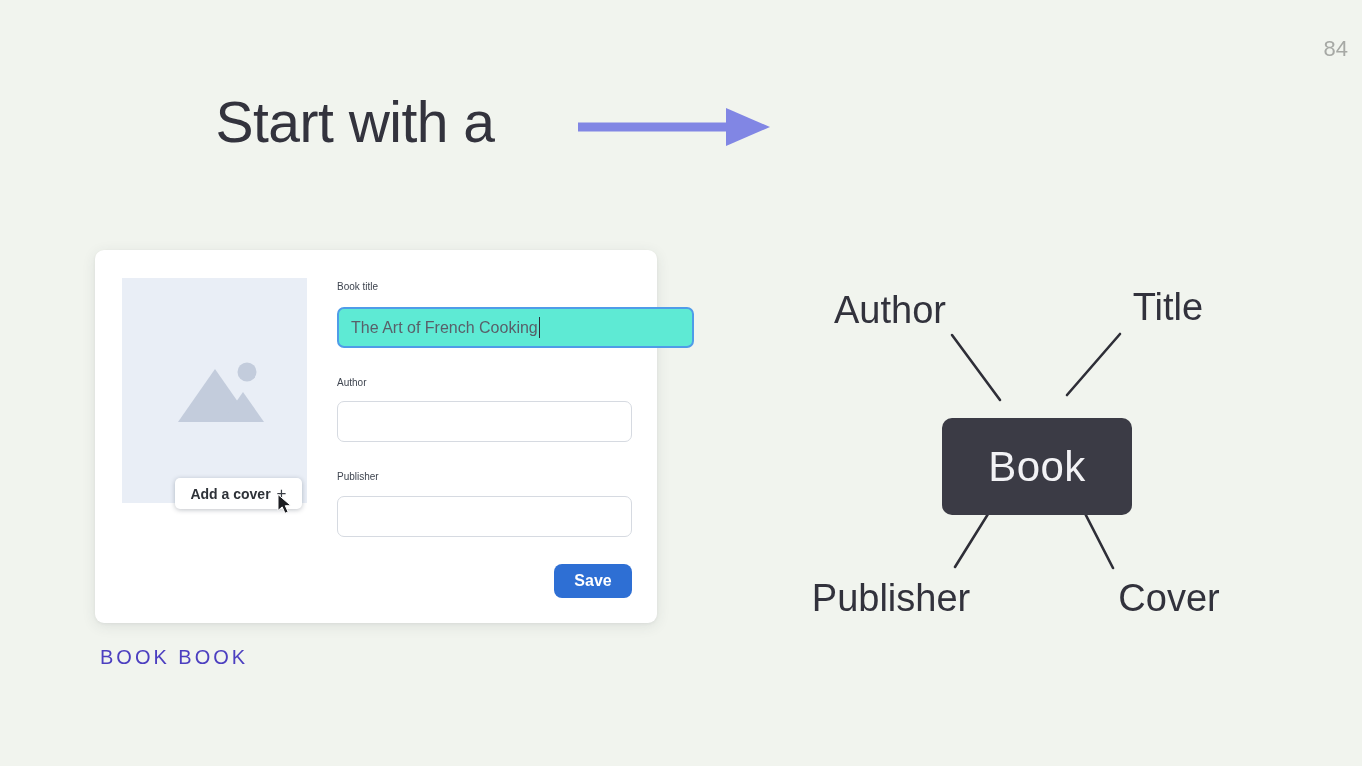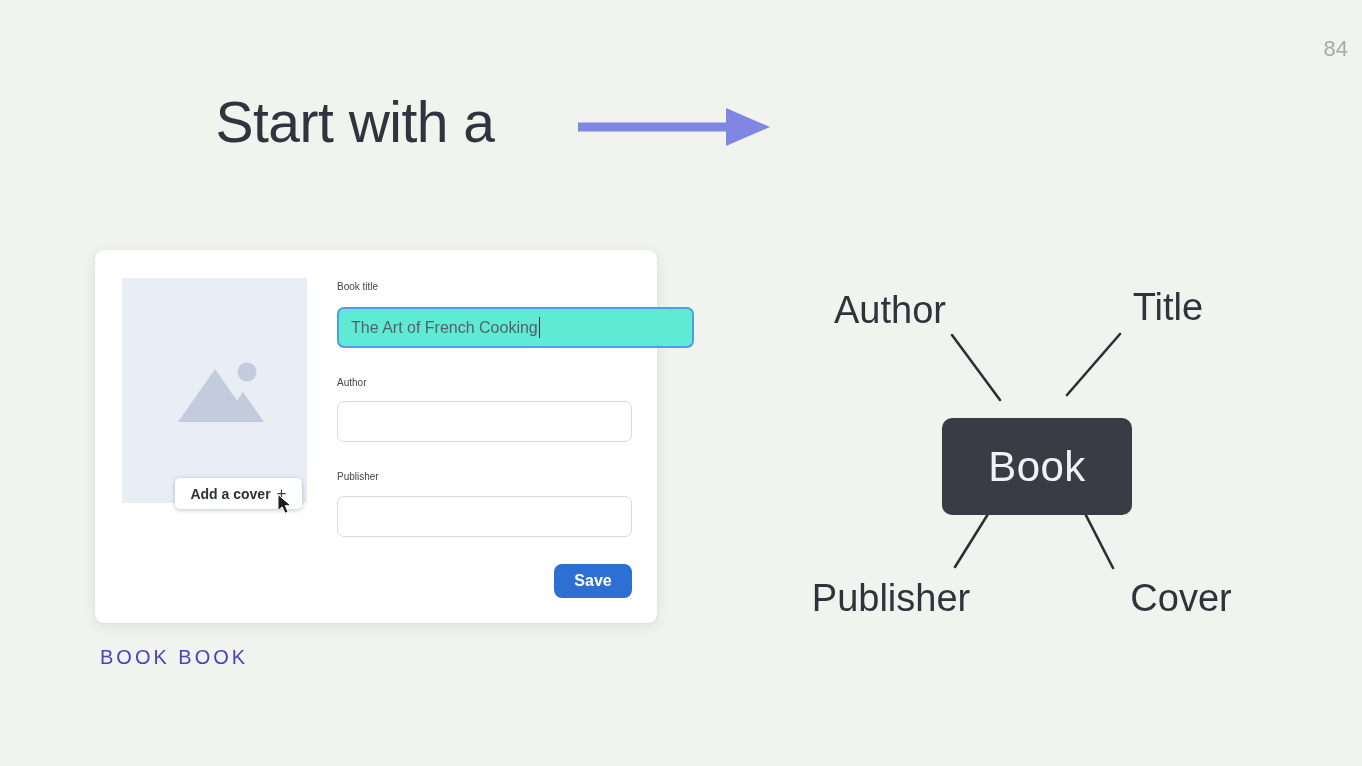--- a/index.html
+++ b/index.html
@@ -93,21 +93,21 @@
     display: flex; align-items: center; justify-content: center;
     font-size: 42px; color: #f2f2f5; letter-spacing: 0.5px; margin-top: 24px;
   }
   .diagram-label {
     position: absolute; transform: translate(-50%, -50%);
     font-size: 38px; color: #32323c; white-space: nowrap; z-index: 2;
   }
   .dl-tl { left: 890px;  top: 310px; }
   .dl-tr { left: 1168px; top: 307px; }
   .dl-bl { left: 891px;  top: 598px; }
-  .dl-br { left: 1169px; top: 598px; margin-left: 12px; }
+  .dl-br { left: 1169px; top: 598px; }
 </style>
 </head>
 <body>
 
 <div class="page-num">84</div>
 
 <div class="heading left">
   <div>Start with a</div>
 </div>
 

